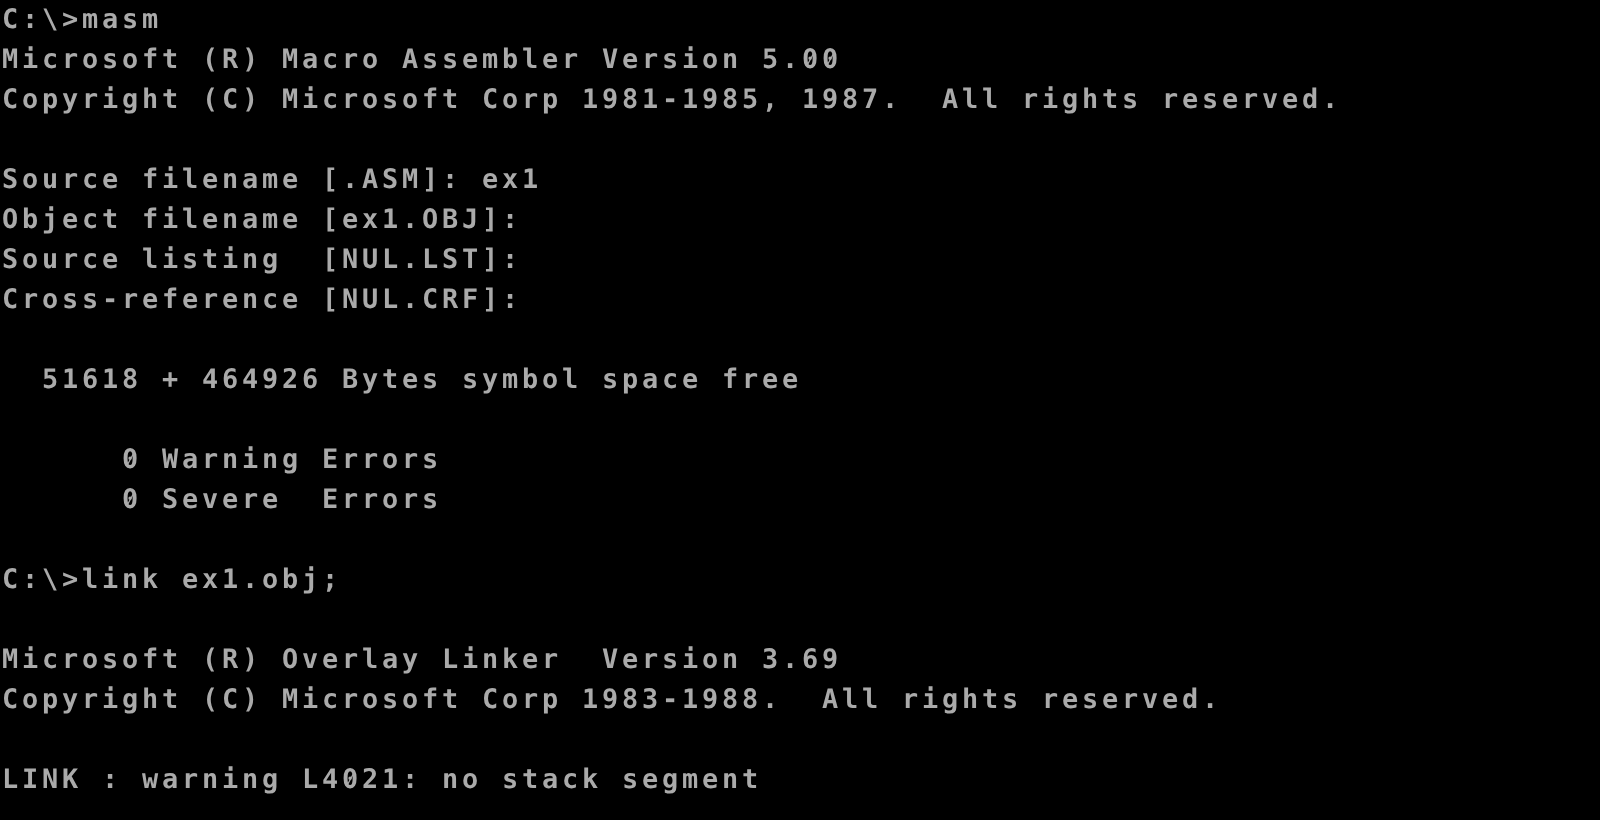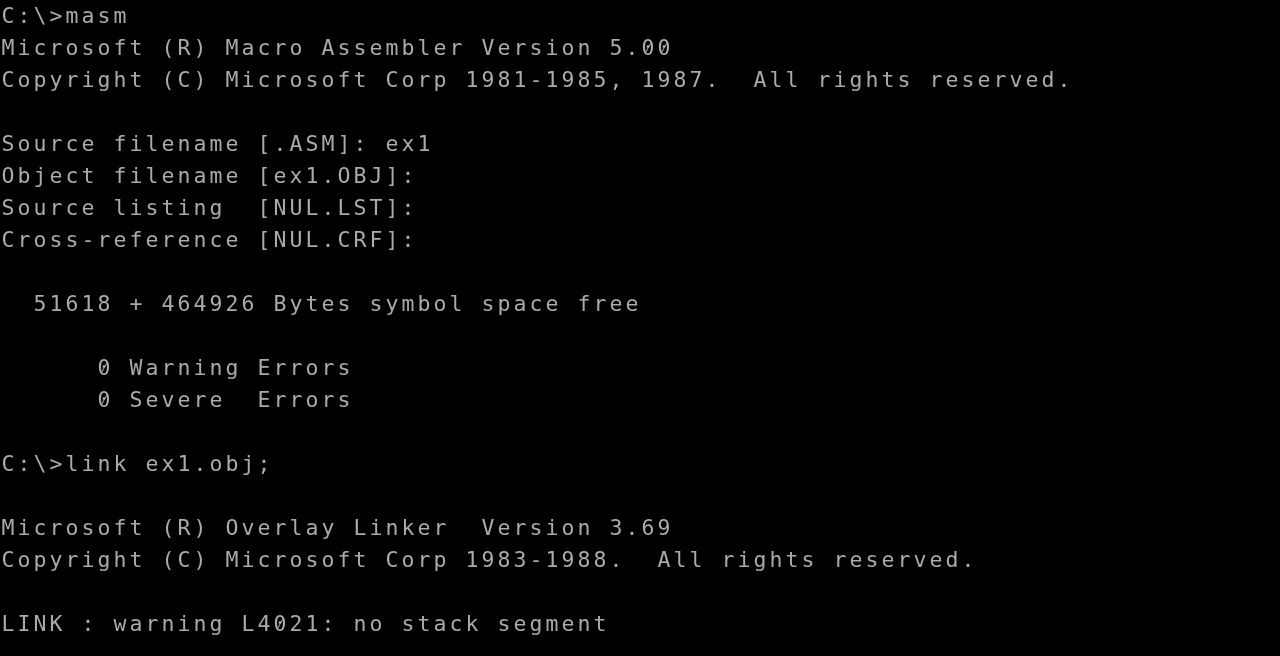--- a/index.html
+++ b/index.html
@@ -43,21 +43,21 @@
     text-align: center;
     overflow: visible;
   }
   .line.blank {
     height: 32px;
   }
 </style>
 </head>
 <body style="background: rgb(0, 0, 0);">
 
-<div id="terminal" style="background: #6d28d9;">
+<div id="terminal" style="background: #6d28d9; font-weight: bold;">
   <div class="screen" id="screen" style="color: rgb(170, 170, 170); background: rgb(0, 0, 0);">
       <div class="line"><span class="ch">C</span><span class="ch">:</span><span class="ch">\</span><span class="ch">&gt;</span><span class="ch">m</span><span class="ch">a</span><span class="ch">s</span><span class="ch">m</span></div>
       <div class="line"><span class="ch">M</span><span class="ch">i</span><span class="ch">c</span><span class="ch">r</span><span class="ch">o</span><span class="ch">s</span><span class="ch">o</span><span class="ch">f</span><span class="ch">t</span><span class="ch">&nbsp;</span><span class="ch">(</span><span class="ch">R</span><span class="ch">)</span><span class="ch">&nbsp;</span><span class="ch">M</span><span class="ch">a</span><span class="ch">c</span><span class="ch">r</span><span class="ch">o</span><span class="ch">&nbsp;</span><span class="ch">A</span><span class="ch">s</span><span class="ch">s</span><span class="ch">e</span><span class="ch">m</span><span class="ch">b</span><span class="ch">l</span><span class="ch">e</span><span class="ch">r</span><span class="ch">&nbsp;</span><span class="ch">V</span><span class="ch">e</span><span class="ch">r</span><span class="ch">s</span><span class="ch">i</span><span class="ch">o</span><span class="ch">n</span><span class="ch">&nbsp;</span><span class="ch">5</span><span class="ch">.</span><span class="ch" style="position: relative;">0<span style="position: absolute; left: 50%; top: 50%; width: 1px; height: 11px; background: rgb(170, 170, 170); transform: translate(-50%, -50%) rotate(28deg);"></span></span><span class="ch" style="position: relative;">0<span style="position: absolute; left: 50%; top: 50%; width: 1px; height: 11px; background: rgb(170, 170, 170); transform: translate(-50%, -50%) rotate(28deg);"></span></span></div>
       <div class="line"><span class="ch">C</span><span class="ch">o</span><span class="ch">p</span><span class="ch">y</span><span class="ch">r</span><span class="ch">i</span><span class="ch">g</span><span class="ch">h</span><span class="ch">t</span><span class="ch">&nbsp;</span><span class="ch">(</span><span class="ch">C</span><span class="ch">)</span><span class="ch">&nbsp;</span><span class="ch">M</span><span class="ch">i</span><span class="ch">c</span><span class="ch">r</span><span class="ch">o</span><span class="ch">s</span><span class="ch">o</span><span class="ch">f</span><span class="ch">t</span><span class="ch">&nbsp;</span><span class="ch">C</span><span class="ch">o</span><span class="ch">r</span><span class="ch">p</span><span class="ch">&nbsp;</span><span class="ch">1</span><span class="ch">9</span><span class="ch">8</span><span class="ch">1</span><span class="ch">-</span><span class="ch">1</span><span class="ch">9</span><span class="ch">8</span><span class="ch">5</span><span class="ch">,</span><span class="ch">&nbsp;</span><span class="ch">1</span><span class="ch">9</span><span class="ch">8</span><span class="ch">7</span><span class="ch">.</span><span class="ch">&nbsp;</span><span class="ch">&nbsp;</span><span class="ch">A</span><span class="ch">l</span><span class="ch">l</span><span class="ch">&nbsp;</span><span class="ch">r</span><span class="ch">i</span><span class="ch">g</span><span class="ch">h</span><span class="ch">t</span><span class="ch">s</span><span class="ch">&nbsp;</span><span class="ch">r</span><span class="ch">e</span><span class="ch">s</span><span class="ch">e</span><span class="ch">r</span><span class="ch">v</span><span class="ch">e</span><span class="ch">d</span><span class="ch">.</span></div>
       <div class="line blank">&nbsp;</div>
       <div class="line"><span class="ch">S</span><span class="ch">o</span><span class="ch">u</span><span class="ch">r</span><span class="ch">c</span><span class="ch">e</span><span class="ch">&nbsp;</span><span class="ch">f</span><span class="ch">i</span><span class="ch">l</span><span class="ch">e</span><span class="ch">n</span><span class="ch">a</span><span class="ch">m</span><span class="ch">e</span><span class="ch">&nbsp;</span><span class="ch">[</span><span class="ch">.</span><span class="ch">A</span><span class="ch">S</span><span class="ch">M</span><span class="ch">]</span><span class="ch">:</span><span class="ch">&nbsp;</span><span class="ch">e</span><span class="ch">x</span><span class="ch">1</span></div>
       <div class="line"><span class="ch">O</span><span class="ch">b</span><span class="ch">j</span><span class="ch">e</span><span class="ch">c</span><span class="ch">t</span><span class="ch">&nbsp;</span><span class="ch">f</span><span class="ch">i</span><span class="ch">l</span><span class="ch">e</span><span class="ch">n</span><span class="ch">a</span><span class="ch">m</span><span class="ch">e</span><span class="ch">&nbsp;</span><span class="ch">[</span><span class="ch">e</span><span class="ch">x</span><span class="ch">1</span><span class="ch">.</span><span class="ch">O</span><span class="ch">B</span><span class="ch">J</span><span class="ch">]</span><span class="ch">:</span></div>
       <div class="line"><span class="ch">S</span><span class="ch">o</span><span class="ch">u</span><span class="ch">r</span><span class="ch">c</span><span class="ch">e</span><span class="ch">&nbsp;</span><span class="ch">l</span><span class="ch">i</span><span class="ch">s</span><span class="ch">t</span><span class="ch">i</span><span class="ch">n</span><span class="ch">g</span><span class="ch">&nbsp;</span><span class="ch">&nbsp;</span><span class="ch">[</span><span class="ch">N</span><span class="ch">U</span><span class="ch">L</span><span class="ch">.</span><span class="ch">L</span><span class="ch">S</span><span class="ch">T</span><span class="ch">]</span><span class="ch">:</span></div>
       <div class="line"><span class="ch">C</span><span class="ch">r</span><span class="ch">o</span><span class="ch">s</span><span class="ch">s</span><span class="ch">-</span><span class="ch">r</span><span class="ch">e</span><span class="ch">f</span><span class="ch">e</span><span class="ch">r</span><span class="ch">e</span><span class="ch">n</span><span class="ch">c</span><span class="ch">e</span><span class="ch">&nbsp;</span><span class="ch">[</span><span class="ch">N</span><span class="ch">U</span><span class="ch">L</span><span class="ch">.</span><span class="ch">C</span><span class="ch">R</span><span class="ch">F</span><span class="ch">]</span><span class="ch">:</span></div>
       <div class="line blank">&nbsp;</div>

